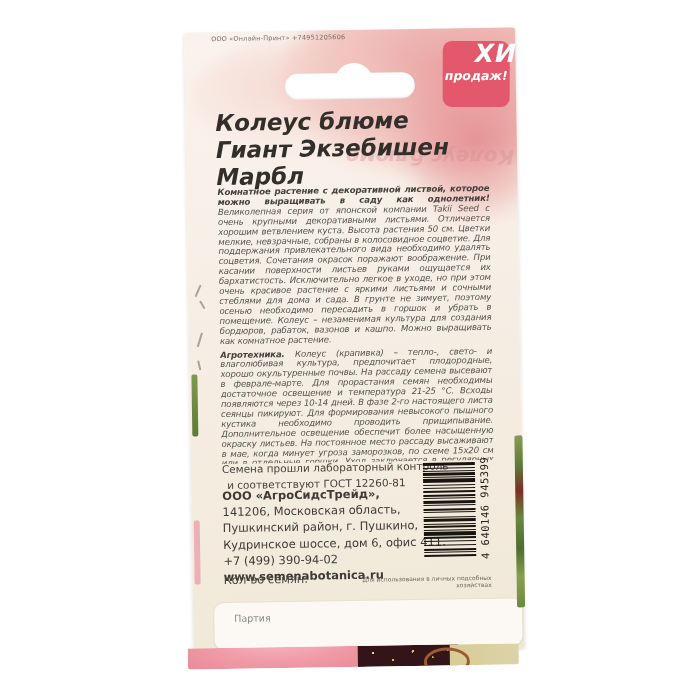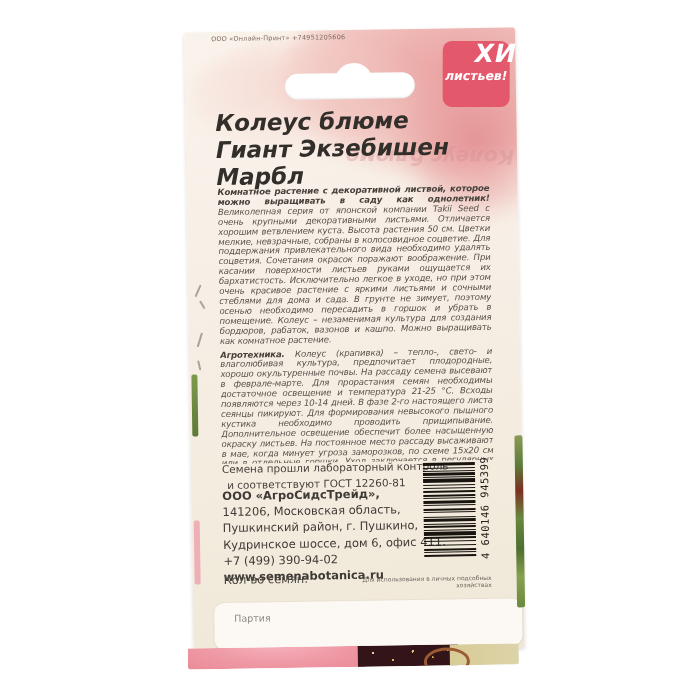--- a/index.html
+++ b/index.html
@@ -101,21 +101,21 @@
       <div class="wash wash2"></div>
       <div class="wash wash3"></div>
       <div class="wash wash4"></div>
 
       <div class="print-service">ООО «Онлайн-Принт» +74951205606</div>
 
       <div class="ghost">Колеус блюме</div>
 
       <div class="badge" style="background:#e4586c;">
         <div class="badge-l1">ХИТ</div>
-        <div class="badge-l2">листьев!</div>
+        <div class="badge-l2">продаж!</div>
       </div>
 
       <div class="hole"></div>
       <div class="hole-bump"></div>
 
       <div class="title">
         <div>Колеус блюме</div>
         <div>Гиант Экзебишен</div>
         <div>Марбл</div>
       </div>

